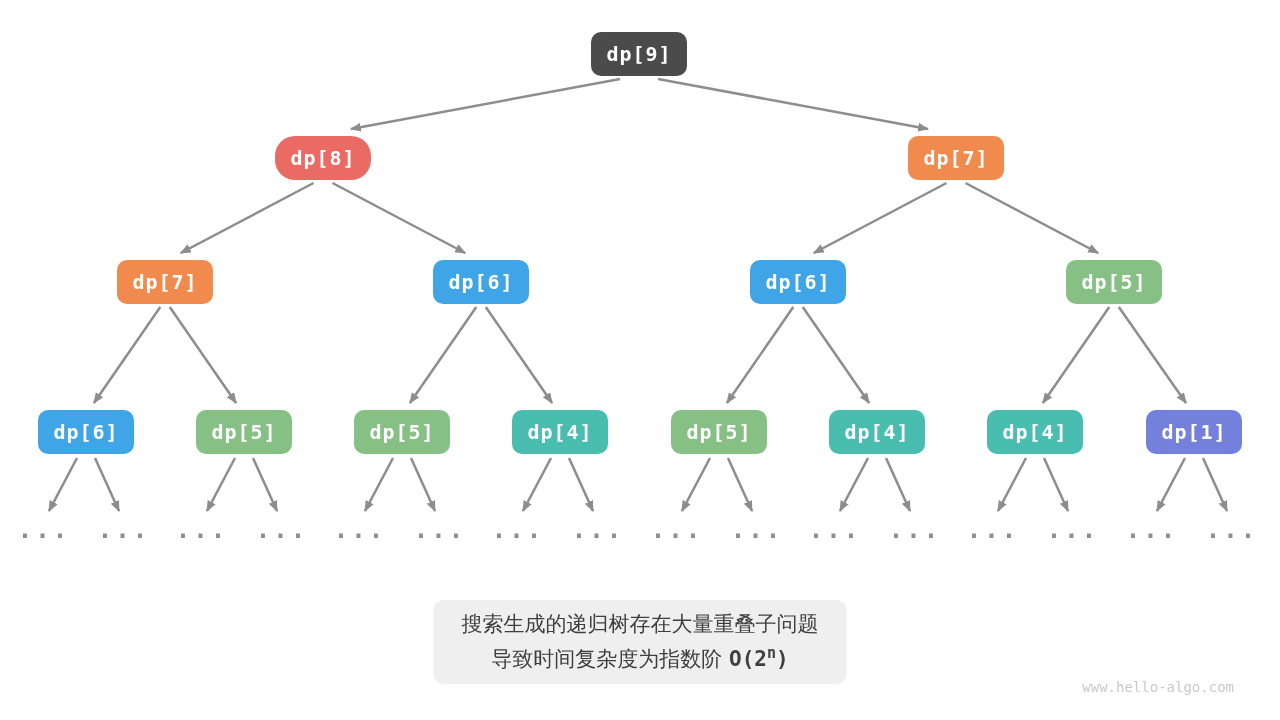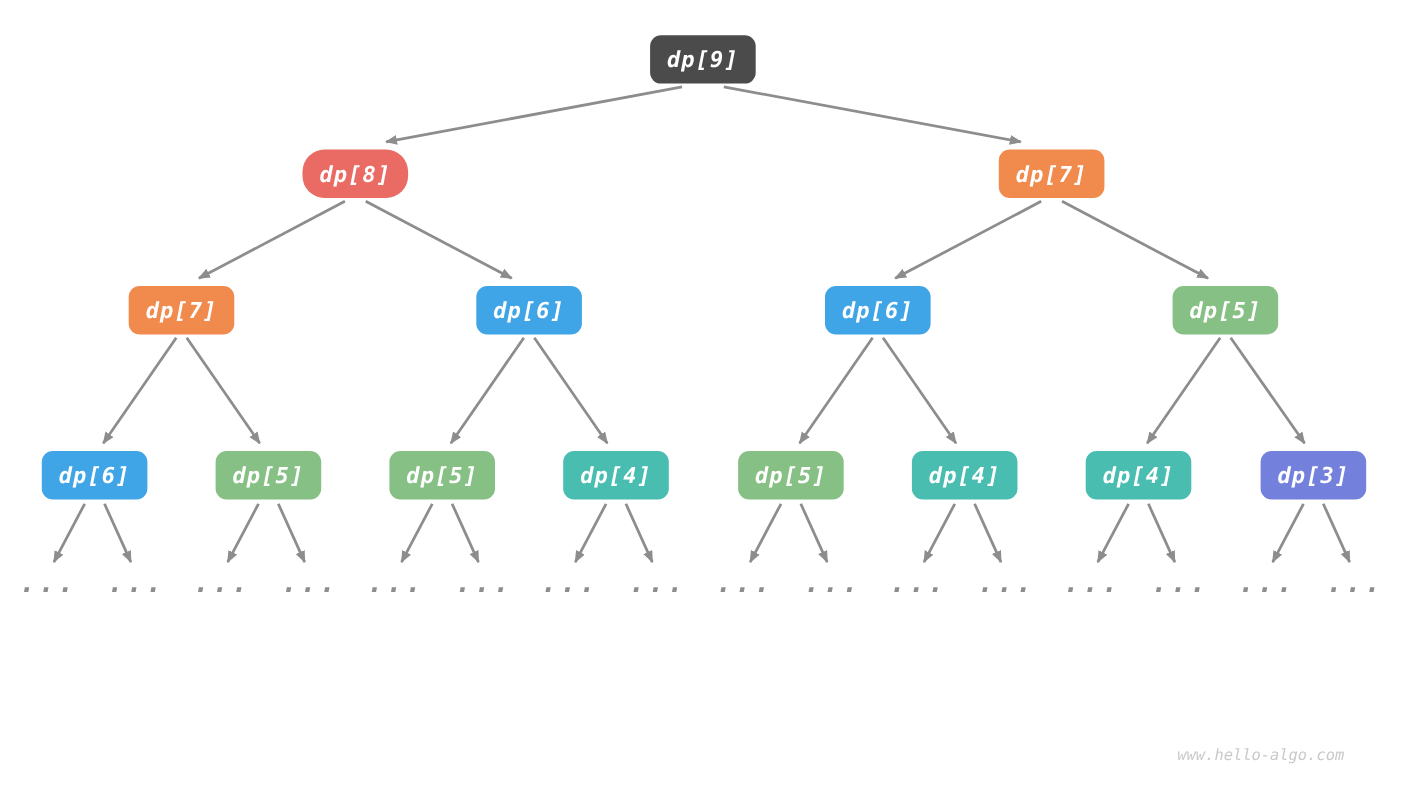--- a/index.html
+++ b/index.html
@@ -3,21 +3,20 @@
 <meta charset="utf-8">
 <style>
   html, body { margin: 0; padding: 0; }
   .stage {
     position: relative;
     width: 1280px;
     height: 720px;
     background: #ffffff;
     overflow: hidden;
     font-family: "DejaVu Sans", sans-serif;
-    font-style: italic;
   }
   #edge-layer {
     position: absolute;
     left: 0; top: 0;
     width: 1280px; height: 720px;
   }
   .node {
     position: absolute;
     width: 96px;
     height: 44px;
@@ -57,21 +56,21 @@
   .caption .mono {
     font-family: "DejaVu Sans Mono", monospace;
     font-weight: 700;
   }
   .caption sup {
     font-size: 15px;
     font-weight: 700;
   }
   .watermark {
     position: absolute;
-    right: 58px;
+    right: 46px;
     top: 679px;
     font-family: "DejaVu Sans Mono", monospace;
     font-size: 14px;
     margin-left: 16px;
   }
 </style>
 </head>
 <body>
 
 <div class="stage" style="background: rgb(255, 255, 255);">
@@ -120,36 +119,40 @@
       <div class="node" style="left: 481px; top: 282px; background: rgb(64, 165, 230); color: rgb(255, 255, 255);">dp[6]</div>
       <div class="node" style="left: 798px; top: 282px; background: rgb(64, 165, 230); color: rgb(255, 255, 255);">dp[6]</div>
       <div class="node" style="left: 1114px; top: 282px; background: rgb(135, 192, 132); color: rgb(255, 255, 255);">dp[5]</div>
       <div class="node" style="left: 86px; top: 432px; background: rgb(64, 165, 230); color: rgb(255, 255, 255);">dp[6]</div>
       <div class="node" style="left: 244px; top: 432px; background: rgb(135, 192, 132); color: rgb(255, 255, 255);">dp[5]</div>
       <div class="node" style="left: 402px; top: 432px; background: rgb(135, 192, 132); color: rgb(255, 255, 255);">dp[5]</div>
       <div class="node" style="left: 560px; top: 432px; background: rgb(72, 189, 176); color: rgb(255, 255, 255);">dp[4]</div>
       <div class="node" style="left: 719px; top: 432px; background: rgb(135, 192, 132); color: rgb(255, 255, 255);">dp[5]</div>
       <div class="node" style="left: 877px; top: 432px; background: rgb(72, 189, 176); color: rgb(255, 255, 255);">dp[4]</div>
       <div class="node" style="left: 1035px; top: 432px; background: rgb(72, 189, 176); color: rgb(255, 255, 255);">dp[4]</div>
-      <div class="node" style="left: 1194px; top: 432px; background: rgb(115, 129, 221); color: rgb(255, 255, 255);">dp[3]</div>
+      <div class="node" style="left: 1194px; top: 432px; background: rgb(115, 129, 221); color: rgb(255, 255, 255);">dp[1]</div>
     </div>
   <div id="dots-layer">
       <div class="dots" style="left: 44px; color: rgb(142, 142, 142);">...</div>
       <div class="dots" style="left: 124px; color: rgb(142, 142, 142);">...</div>
       <div class="dots" style="left: 202px; color: rgb(142, 142, 142);">...</div>
       <div class="dots" style="left: 282px; color: rgb(142, 142, 142);">...</div>
       <div class="dots" style="left: 360px; color: rgb(142, 142, 142);">...</div>
       <div class="dots" style="left: 440px; color: rgb(142, 142, 142);">...</div>
       <div class="dots" style="left: 518px; color: rgb(142, 142, 142);">...</div>
       <div class="dots" style="left: 598px; color: rgb(142, 142, 142);">...</div>
       <div class="dots" style="left: 677px; color: rgb(142, 142, 142);">...</div>
       <div class="dots" style="left: 757px; color: rgb(142, 142, 142);">...</div>
       <div class="dots" style="left: 835px; color: rgb(142, 142, 142);">...</div>
       <div class="dots" style="left: 915px; color: rgb(142, 142, 142);">...</div>
       <div class="dots" style="left: 993px; color: rgb(142, 142, 142);">...</div>
       <div class="dots" style="left: 1073px; color: rgb(142, 142, 142);">...</div>
       <div class="dots" style="left: 1152px; color: rgb(142, 142, 142);">...</div>
       <div class="dots" style="left: 1232px; color: rgb(142, 142, 142);">...</div>
     </div>
 
+  <div class="caption" style="background: rgb(239, 239, 239); color: rgb(63, 63, 63);">
+    <div>搜索生成的递归树存在大量重叠子问题</div>
+    <div><span>导致时间复杂度为指数阶 </span><span class="mono"><span>O(2</span><sup>n</sup><span>)</span></span></div>
+  </div>
 
   <div class="watermark" style="color: rgb(201, 201, 201);">www.hello-algo.com</div>
 </div>
 
 </body></html>

